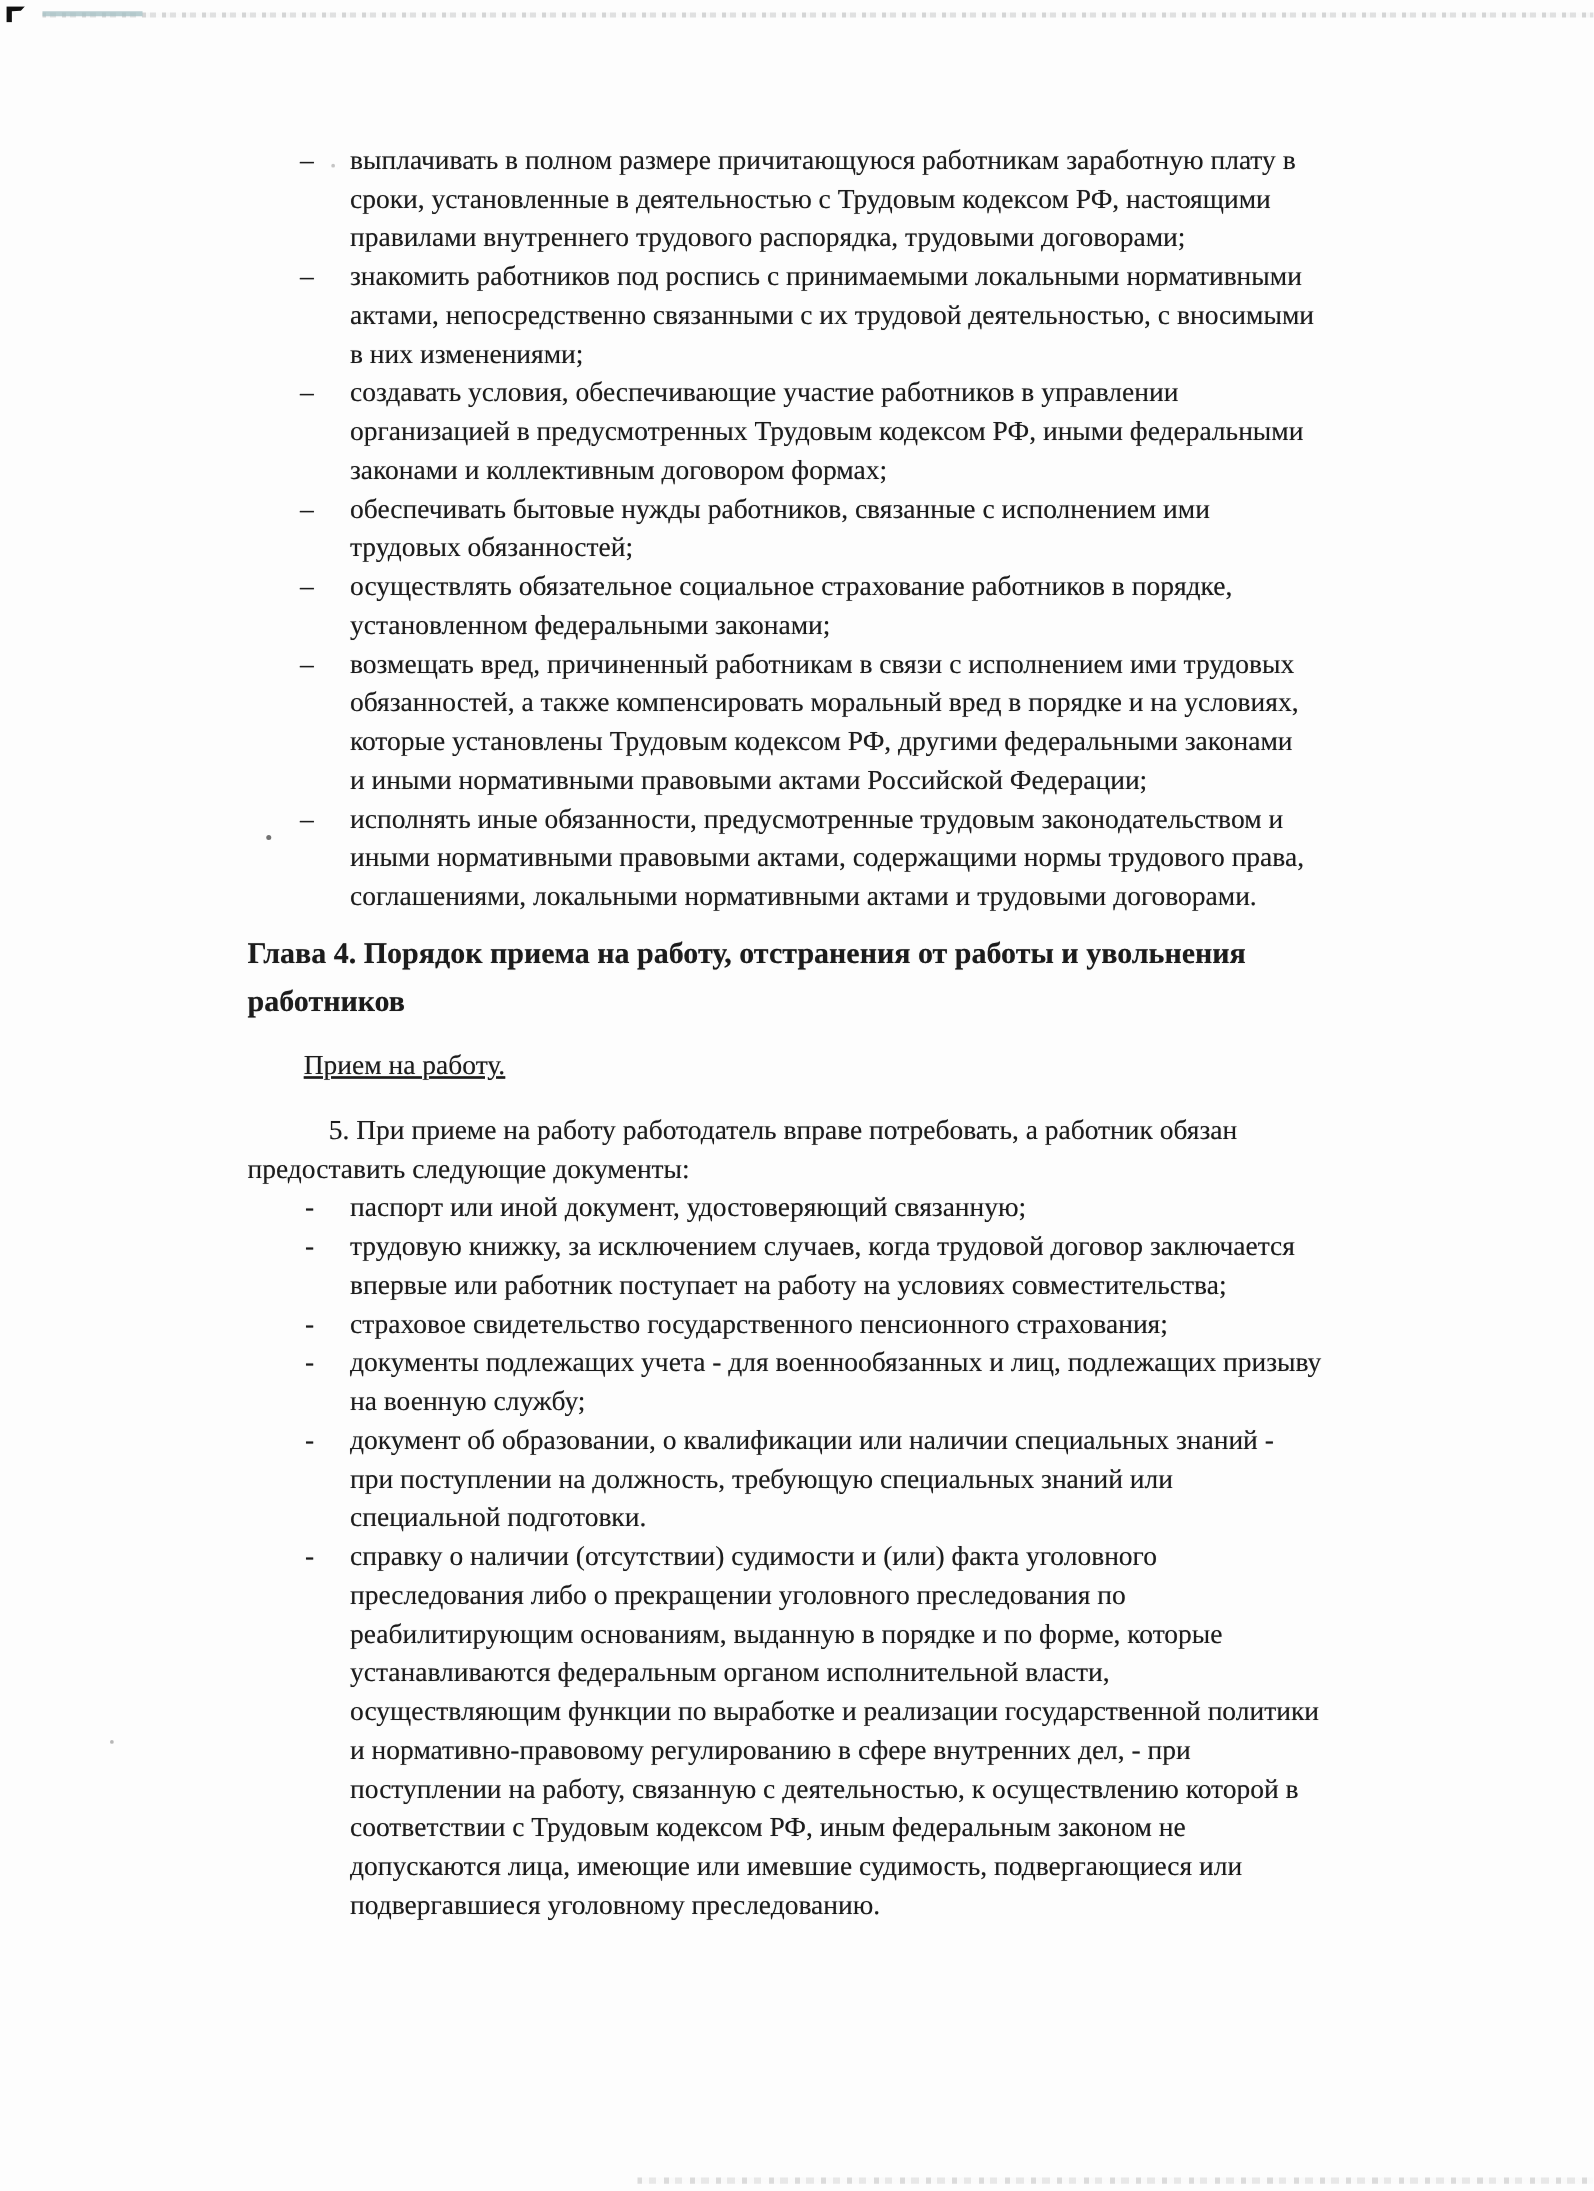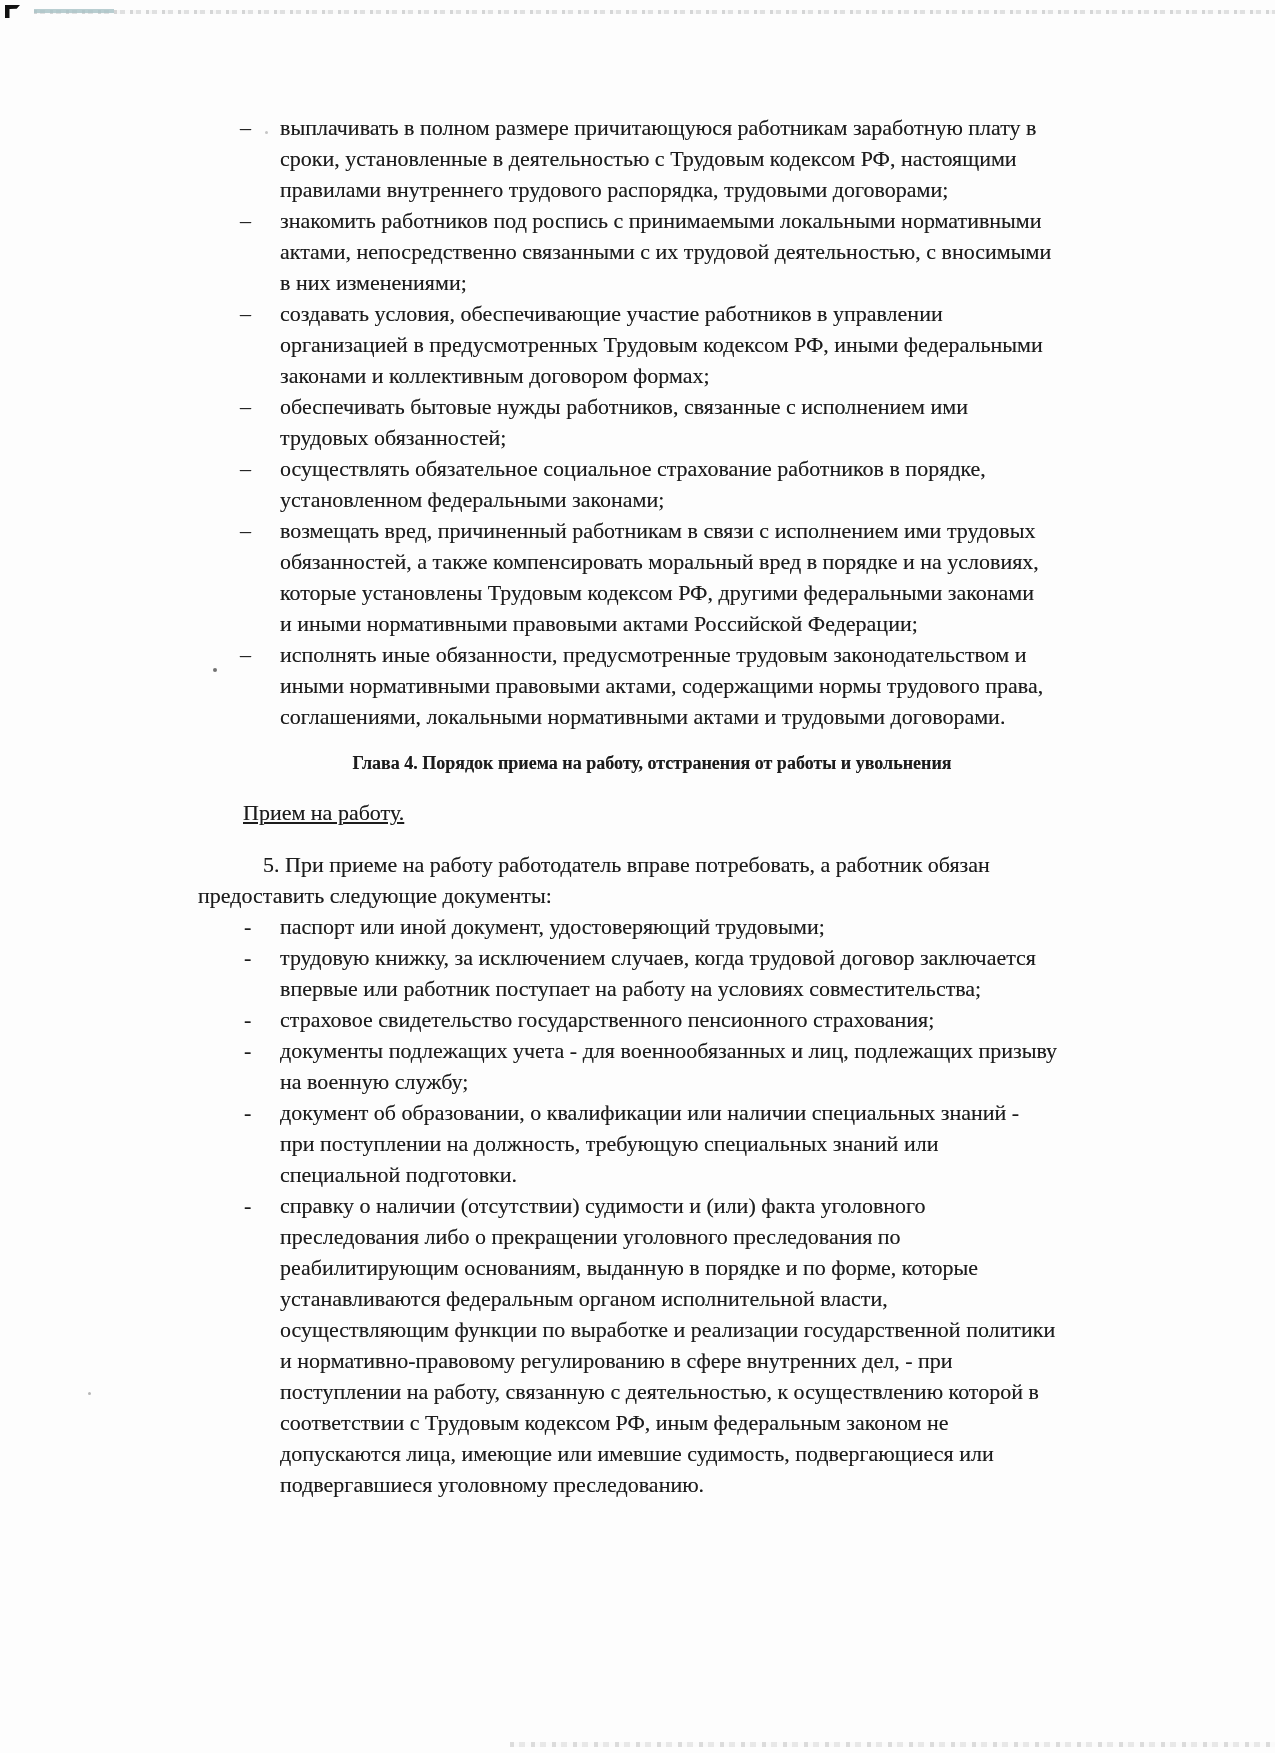--- a/index.html
+++ b/index.html
@@ -21,23 +21,22 @@
     line-height: 31px;
     text-shadow: 0 0 0.6px rgba(10,10,10,0.45);
   }
   ul.doc-list { list-style: none; margin: 0; padding: 0; }
   ul.doc-list li { position: relative; padding-left: 82px; }
   ul.doc-list li .marker { position: absolute; left: 42px; top: 0; }
   ul.hyphen li .marker { left: 46px; }
   .li-text { white-space: pre-line; display: block; }
   .chapter-heading {
     margin: 12px 0 0 0;
-    font-size: 18px;
+    font-size: 24px;
     font-weight: bold;
-    text-align: center;
     line-height: 39px;
   }
   .chapter-heading span { display: block; }
   .subheading { margin: 14px 0 0 0; padding-left: 45px; }
   .subheading .underlined { text-decoration: underline; }
   .intro-para { margin: 21px 0 0 0; text-indent: 65px; white-space: pre-line; }
   .list-documents { margin-top: 31px; }
   .list-documents-continued { margin-top: 46px; }
   
   .artifact-corner {
@@ -123,34 +122,35 @@
         <li>
         <span class="marker">–</span>
         <span class="li-text">исполнять иные обязанности, предусмотренные трудовым законодательством и
 иными нормативными правовыми актами, содержащими нормы трудового права,
 соглашениями, локальными нормативными актами и трудовыми договорами.</span>
       </li>
       </ul>
 
     <h1 class="chapter-heading">
       <span>Глава 4. Порядок приема на работу, отстранения от работы и увольнения</span>
+      <span>работников</span>
     </h1>
 
     <p class="subheading">
       <span class="underlined">Прием на работу.</span>
     </p>
 
     <p class="intro-para">5. При приеме на работу работодатель вправе потребовать, а работник обязан
 предоставить следующие документы:</p>
 
     <ul class="doc-list hyphen list-documents">
 
     <li>
         <span class="marker">-</span>
-        <span class="li-text">паспорт или иной документ, удостоверяющий трудовыми;</span>
+        <span class="li-text">паспорт или иной документ, удостоверяющий связанную;</span>
       </li>
         <li>
         <span class="marker">-</span>
         <span class="li-text">трудовую книжку, за исключением случаев, когда трудовой договор заключается
 впервые или работник поступает на работу на условиях совместительства;</span>
       </li>
         <li>
         <span class="marker">-</span>
         <span class="li-text">страховое свидетельство государственного пенсионного страхования;</span>
       </li>

